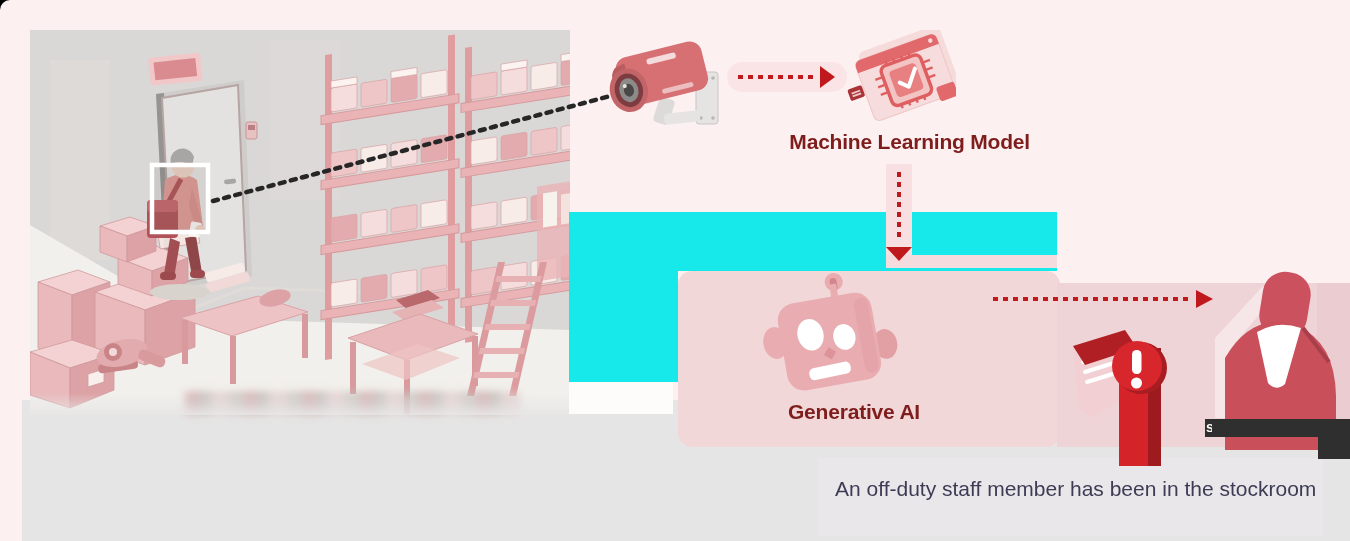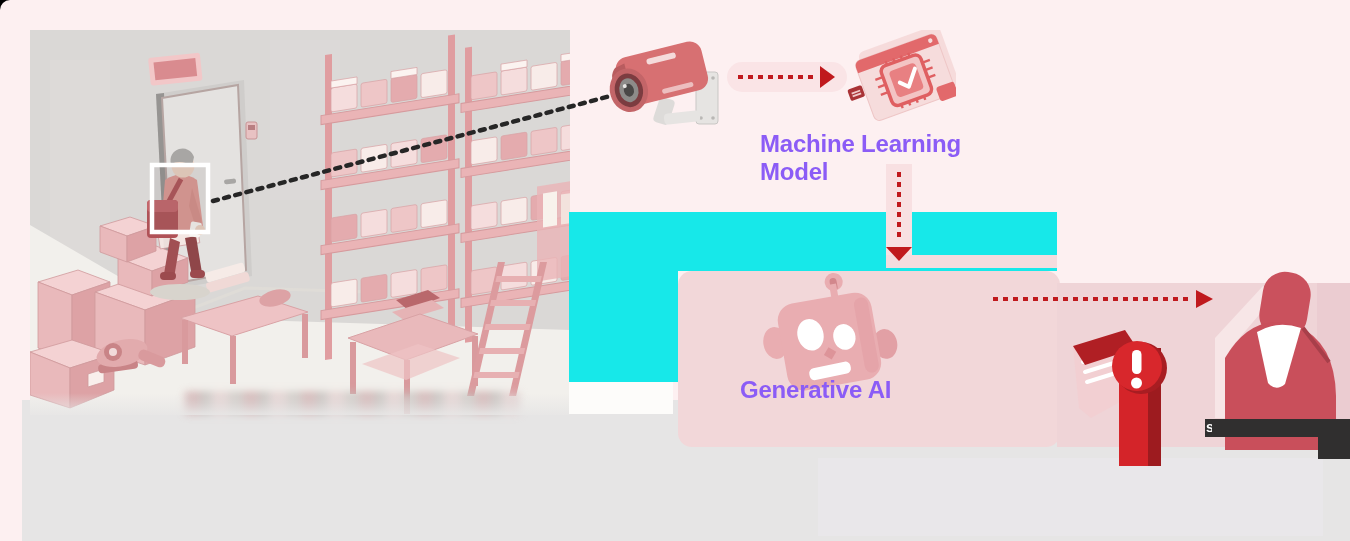--- a/index.html
+++ b/index.html
@@ -27,23 +27,23 @@
   
   .hdots{height:4px;background:repeating-linear-gradient(90deg,#c0191d 0 5px,transparent 5px 10px);}
   .vdots{width:4px;background:repeating-linear-gradient(180deg,#c0191d 0 5px,transparent 5px 10px);}
   #arrow1-dots{left:738px;top:75px;width:80px;}
   #arrow1-head{left:820px;top:66px;width:0;height:0;border-top:11px solid transparent;border-bottom:11px solid transparent;border-left:15px solid #c0191d;}
   #arrow-v-dots{left:897px;top:172px;height:70px;}
   #arrow-v-head{left:886px;top:247px;width:0;height:0;border-left:13px solid transparent;border-right:13px solid transparent;border-top:14px solid #c0191d;}
   #arrow2-dots{left:993px;top:297px;width:200px;}
   #arrow2-head{left:1196px;top:290px;width:0;height:0;border-top:9px solid transparent;border-bottom:9px solid transparent;border-left:17px solid #c0191d;}
   
-  .flow-label{font-weight:bold;font-size:24px;color:#8b5cf6;text-align:left;letter-spacing:-.2px;}
+  .flow-label{font-weight:bold;font-size:21px;color:#7f1d1d;text-align:right;letter-spacing:-.2px;}
   #ml-label{left:760px;top:130px;width:270px;}
-  #genai-label{left:740px;top:376px;width:180px;}
+  #genai-label{left:740px;top:400px;width:180px;}
   #caption{left:835px;top:474px;width:490px;font-size:21px;line-height:29px;color:#3e3c55;}
   
   .black-bar{background:#302f2f;}
   #bar1{left:1205px;top:419px;width:145px;height:18px;color:#fff;font-size:14px;font-weight:bold;overflow:hidden;}
   #bar1 .frag{display:inline-block;width:6px;overflow:hidden;margin-left:1px;}
   #bar2{left:1318px;top:437px;width:32px;height:22px;}
   
   #scene{left:30px;top:30px;width:540px;height:385px;background:#dad8d6;}
   #scene-fade{left:30px;top:393px;width:540px;height:22px;
     background:linear-gradient(180deg,rgba(230,229,229,0),rgba(230,229,229,.85));}
@@ -349,15 +349,16 @@
     <rect x="56" y="4" width="48" height="66" rx="22" fill="#ca515d" transform="rotate(9 80 37)"></rect>
     <path d="M20,90 Q48,42 92,58 Q130,74 131,128 L131,182 L20,182 Z" fill="#c94f5b"></path>
     <path d="M52,64 Q72,52 96,60 L80,116 Q71,124 63,115 Z" fill="#ffffff"></path>
     <line x1="98" y1="60" x2="124" y2="94" stroke="#a83f4a" stroke-width="4"></line>
   </svg>
 
   <div class="abs black-bar" id="bar1"><span class="frag">s</span></div>
   <div class="abs black-bar" id="bar2"></div>
 
   <div class="abs" id="caption">
+    <div>An off-duty staff member has been in the stockroom</div>
   </div>
 
 </div>
 
 </body></html>

